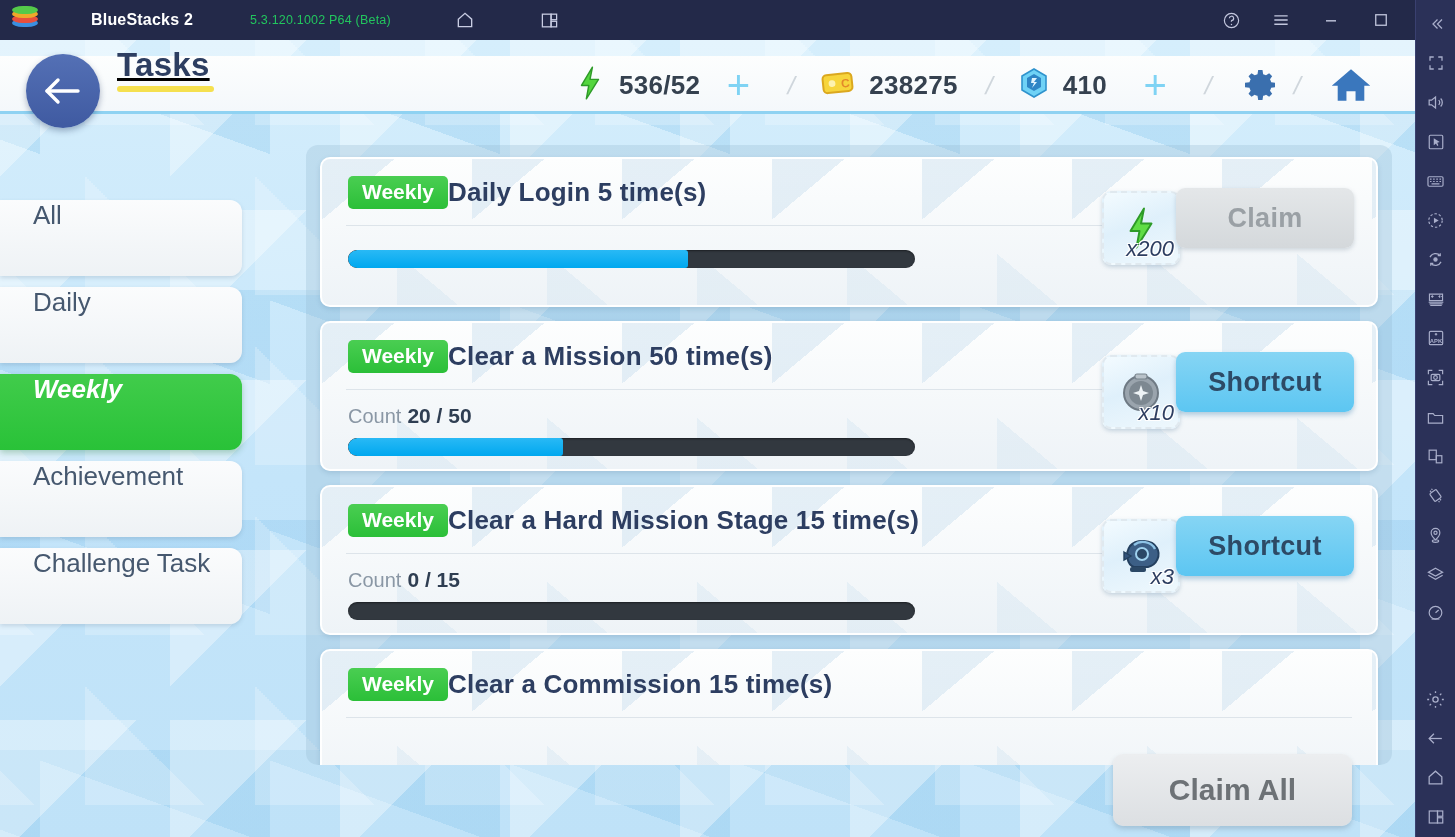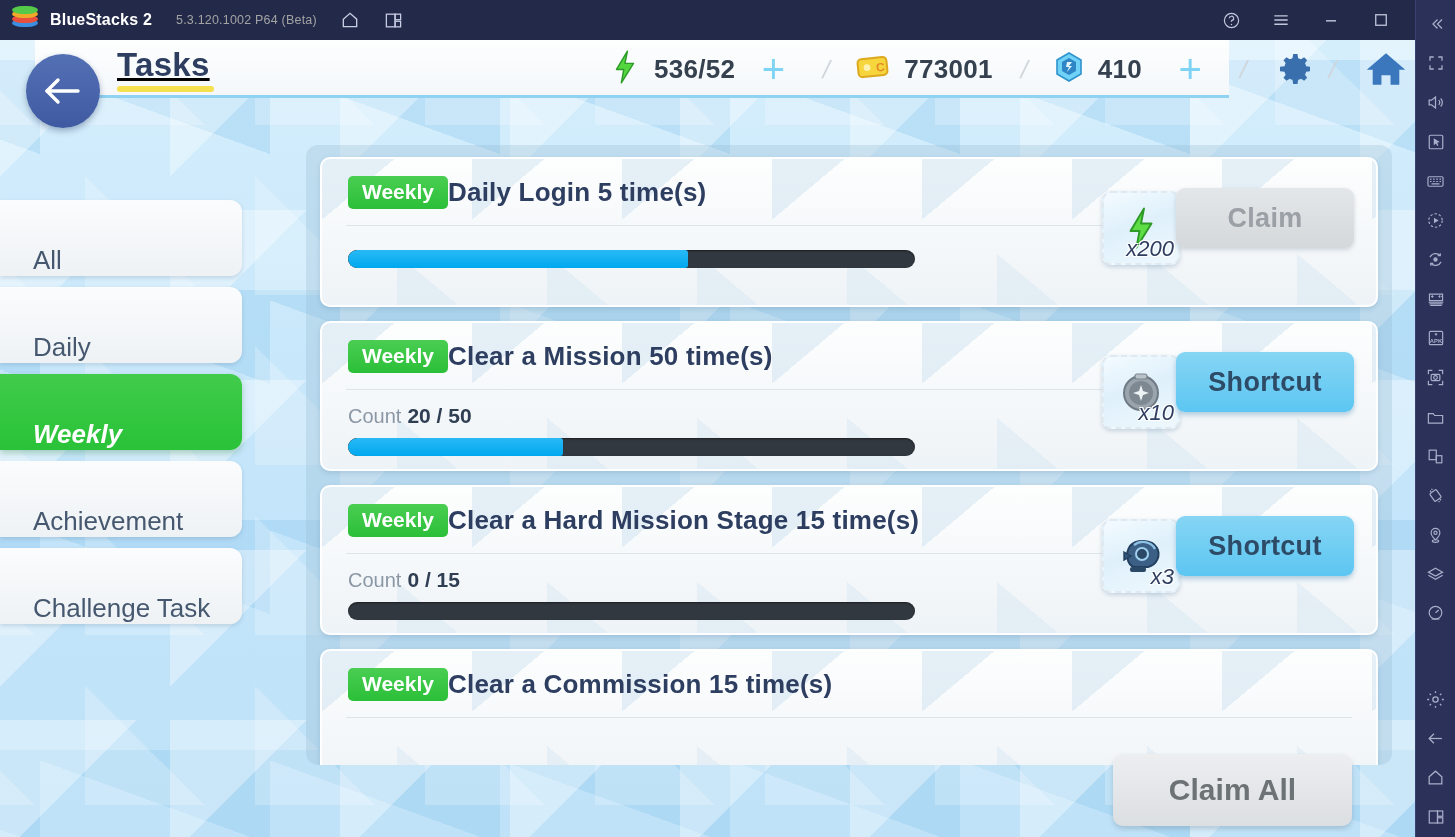--- a/index.html
+++ b/index.html
@@ -7,36 +7,36 @@
     width: 1455px; height: 837px;
     overflow: hidden;
     font-family: "Liberation Sans", sans-serif;
     background: #232949;
   }
 
   
   #bs-titlebar {
     position: absolute; left: 0; top: 0; width: 1455px; height: 40px;
     background: #232949;
-    display: flex; align-items: center;
+    display: flex; align-items: center; gap: 41px;
   }
   #bs-logo {
     width: 26px; height: 24px; margin-left: 12px; position: relative;
   }
   #bs-logo .lay { position: absolute; left: 0; width: 26px; height: 8px; border-radius: 50%/60%; }
   #bs-logo .l1 { top: 11px; background: #3b8fe0; }
   #bs-logo .l2 { top: 7px; background: #e84f3d; }
   #bs-logo .l3 { top: 2px; background: #f0a82a; }
   #bs-logo .l4 { top: -2px; background: #55c94a; }
   #bs-brand {
     margin-left: 12px; color: #ffffff; font-size: 16px; font-weight: bold;
     letter-spacing: .2px;
   }
   #bs-version {
-    margin-left: 24px; color: #a3a3a3; font-size: 12.5px; letter-spacing: .2px;
+    margin-left: 16px; color: #22c55e; font-size: 12.5px; letter-spacing: .2px;
   }
   .tb-ico {
     margin-left: 22px; color: #c9cde3; display: flex; align-items: center;
     justify-content: center; width: 22px; height: 22px;
   }
   #bs-win-controls {
     position: absolute; right: 14px; top: 0; height: 40px;
     display: flex; align-items: center; gap: 30px;
   }
   #bs-win-controls .wc { color: #c3c7de; display: flex; align-items: center; justify-content: center;
@@ -65,24 +65,24 @@
     position: absolute; inset: 0;
     background:
       linear-gradient(135deg, rgba(255,255,255,.35) 0 40%, rgba(255,255,255,0) 40%) 0 0/170px 170px,
       linear-gradient(45deg, rgba(255,255,255,.22) 0 35%, rgba(255,255,255,0) 35%) 85px 85px/170px 170px,
       linear-gradient(200deg, rgba(140,200,238,.35) 0 30%, rgba(255,255,255,0) 30%) 40px 20px/230px 230px,
       linear-gradient(180deg, #d5eefc 0%, #c4e5fa 55%, #bfe2f8 100%);
   }
 
   
   #game-topbar {
-    position: absolute; left: 0; top: 0; width: 1194px; height: 58px;
+    position: absolute; left: 0; top: 16px; width: 1415px; height: 58px;
     background: linear-gradient(180deg,#fdfefe 0%, #f4f8fb 100%);
     border-bottom: 3px solid #8fd2f2;
-    display: flex; align-items: center; margin-left: 35px;
+    display: flex; align-items: center;
   }
   #back-btn {
     position: absolute; left: 26px; top: 14px; width: 74px; height: 74px; border-radius: 50%;
     background: linear-gradient(180deg,#5470b5 0%,#3f5aa1 100%);
     box-shadow: 0 3px 6px rgba(30,50,90,.35);
     display: flex; align-items: center; justify-content: center;
   }
   #page-title-wrap { position: absolute; left: 117px; top: 6px; text-decoration: underline; }
   #page-title {
     font-size: 33px; font-weight: bold; color: #2d3e61; letter-spacing: .3px;
@@ -103,21 +103,21 @@
     width: 36px; height: 36px;
   }
   .sep { color: #cfd6dc; font-size: 25px; margin: 0 12px; transform: skewX(-12deg); }
   #gear-btn { margin-left: 4px; display:flex; align-items:center; }
   #home-btn { margin-left: 4px; display:flex; align-items:center; }
 
   
   #tabs { position: absolute; left: 0; top: 160px; width: 244px; }
   .tab {
     width: 242px; height: 76px; margin-bottom: 11px;
-    display: flex; align-items: flex-end;
+    display: flex; align-items: flex-start;
     border-radius: 0 12px 12px 0;
     background: linear-gradient(180deg,#fbfcfd 0%, #eef2f5 100%);
     box-shadow: 0 2px 4px rgba(60,90,120,.18);
     font-size: 26px; color: #46586f;
     padding-left: 33px;
   }
   .tab.active {
     background: linear-gradient(180deg,#41cc4b 0%, #29c238 100%);
     color: #ffffff; font-style: italic; font-weight: bold;
     box-shadow: 0 3px 6px rgba(30,120,50,.3);
@@ -280,21 +280,21 @@
       <div class="plus-btn">+</div>
       <div class="sep">/</div>
       <div class="cur-item" style="margin-left:14px">
         <span>
           <svg width="34" height="28" viewBox="0 0 34 28">
             <rect x="2" y="5" width="29" height="18" rx="4" fill="#f7d53c" stroke="#dba81f" stroke-width="2" transform="rotate(-6 17 14)"></rect>
             <circle cx="11" cy="14" r="3.4" fill="#fdf2b0" transform="rotate(-6 17 14)"></circle>
             <text x="20" y="19" font-size="12" font-weight="bold" fill="#e4892a" font-family="Liberation Sans, sans-serif" transform="rotate(-6 17 14)">C</text>
           </svg>
         </span>
-        <span class="cur-val">773001</span>
+        <span class="cur-val">238275</span>
       </div>
       <div class="sep" style="margin-left:28px">/</div>
       <div class="cur-item" style="margin-left:14px">
         <span>
           <svg width="30" height="32" viewBox="0 0 30 32">
             <path d="M15 2 L27 9 V23 L15 30 L3 23 V9 Z" fill="#6fd2f6" stroke="#2f93cd" stroke-width="1.6"></path>
             <path d="M15 7 L22 11 V20 L15 24 L8 20 V11 Z" fill="#2e86c6"></path>
             <path d="M13 11 h5 l-3 4 h3 l-5 6 2-5 h-3 z" fill="#dff4ff"></path>
           </svg>
         </span>

